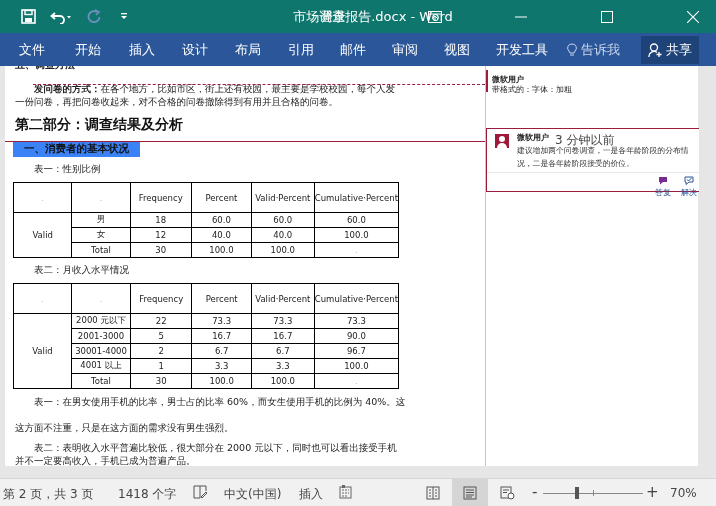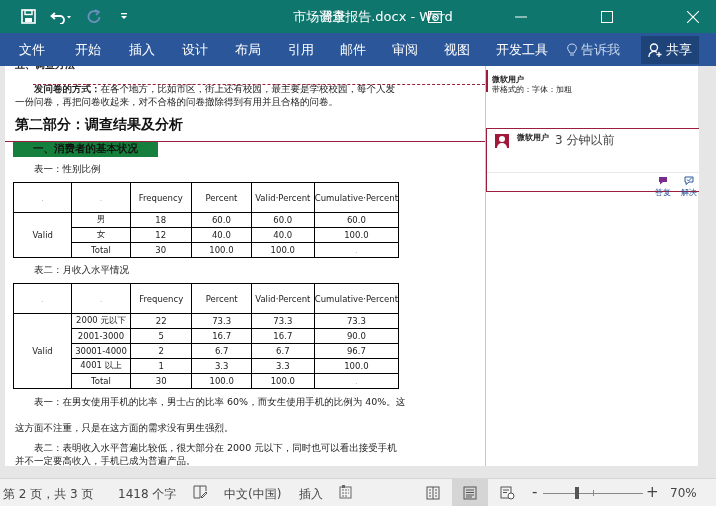--- a/index.html
+++ b/index.html
@@ -23,21 +23,21 @@
 
   
   .doc { position: absolute; left: 0; top: 66px; width: 716px; height: 412px; background: #e6e6e6; overflow: hidden; }
   .page { position: absolute; left: 5px; top: 0; width: 480px; height: 400px; background: #fff; }
   .markup { position: absolute; left: 485px; top: 0; width: 213px; height: 400px; background: #fff; border-left: 1px solid #c8c8c8; }
   .vscroll { position: absolute; left: 700px; top: 0; width: 16px; height: 412px; background: #e6e6e6; }
 
   .p { position: absolute; font-size: 9.5px; color: #222; line-height: 14px; white-space: nowrap; }
   .bold { font-weight: bold; }
   .h2 { position: absolute; left: 10px; top: 50px; font-size: 14px; font-weight: bold; color: #111; }
-  .h3 { position: absolute; left: 8px; top: 75px; font-size: 10.5px; font-weight: bold; background: #15803d; padding: 1px 20px; color: #111; }
+  .h3 { position: absolute; left: 8px; top: 75px; font-size: 10.5px; font-weight: bold; background: #3b82f6; padding: 1px 11px; color: #111; }
   .redline { position: absolute; left: 5px; width: 480px; height: 0; border-top: 1px solid #9b1d3c; }
   .dashline { position: absolute; border-top: 1px dashed #9b1d3c; }
 
   table.t { position: absolute; border-collapse: collapse; font-size: 8.5px; color: #222; }
   table.t td { border: 1px solid #000; text-align: center; height: 15px; padding: 0; }
   table.t td.hd { height: 30px; line-height: 14px; }
   .mk { color: #bbb; }
 
   
   .fmt-author { position: absolute; left: 6px; top: 8px; font-size: 8px; font-weight: bold; color: #222; }
@@ -264,20 +264,21 @@
     <div class="fmt-author">微软用户</div>
     <div class="fmt-detail">带格式的：字体：加粗</div>
 
     <div class="comment">
       <div class="avatar">
           <div class="head"></div>
           <div class="body"></div>
         </div>
       <span class="c-author">微软用户</span>
       <span class="c-time">3 分钟以前</span>
+      <div class="c-text">建议增加两个问卷调查，一是各年龄阶段的分布情况，二是各年龄阶段接受的价位。</div>
       <div class="c-sep"></div>
       <div class="c-actions">
         <span>
           <svg width="10" height="9" viewBox="0 0 10 9">
               <path d="M1 1 H9 V6 H5 L2 8.5 V6 H1 Z" fill="#7a2b8f"></path>
             </svg>
           <span>答复</span>
         </span>
         <span>
           <svg width="10" height="9" viewBox="0 0 10 9">

